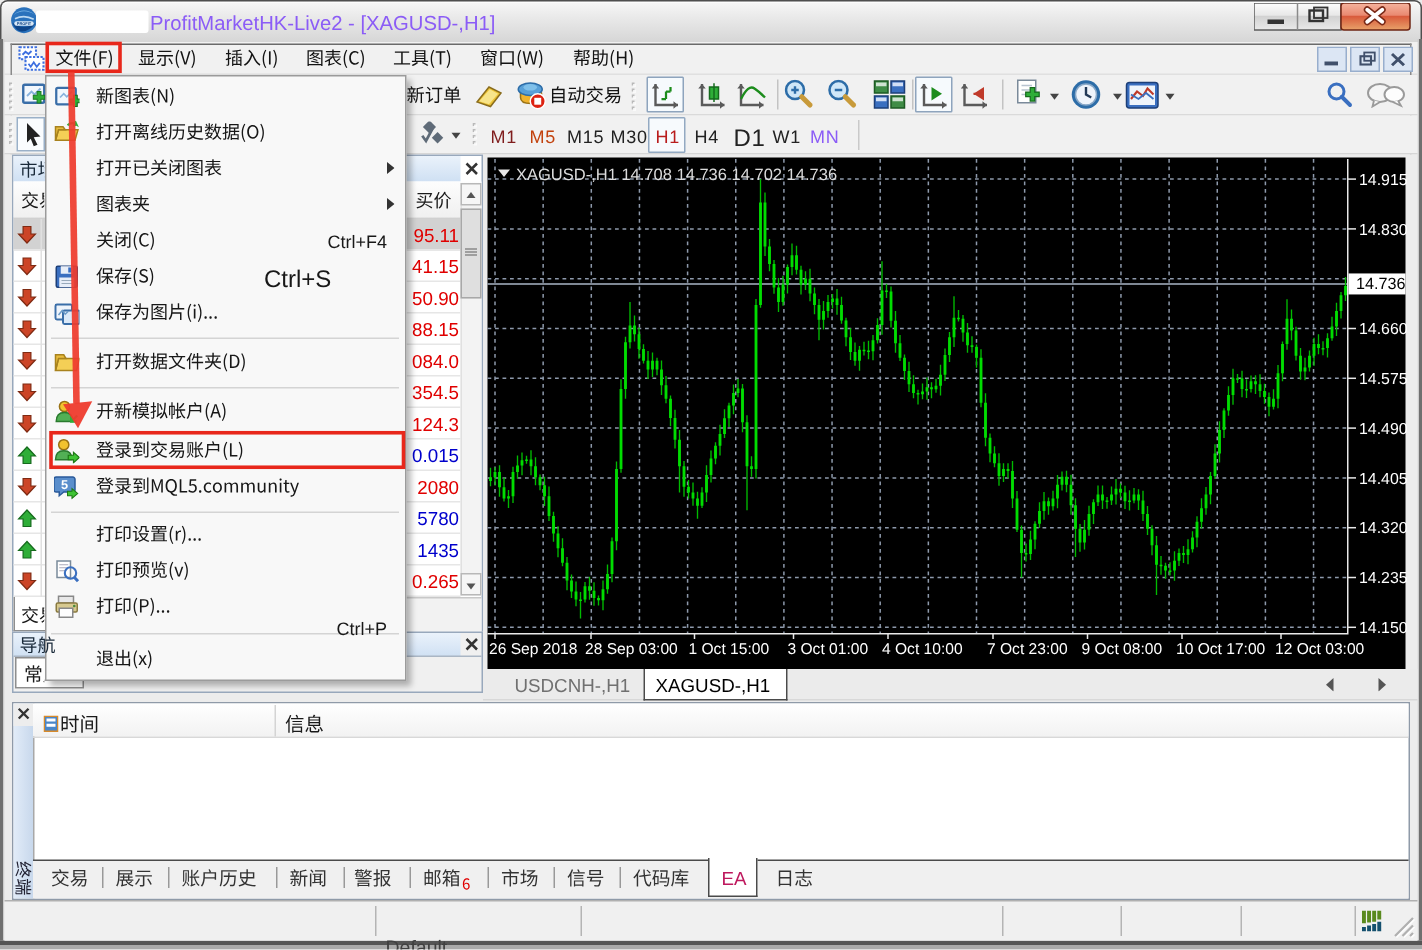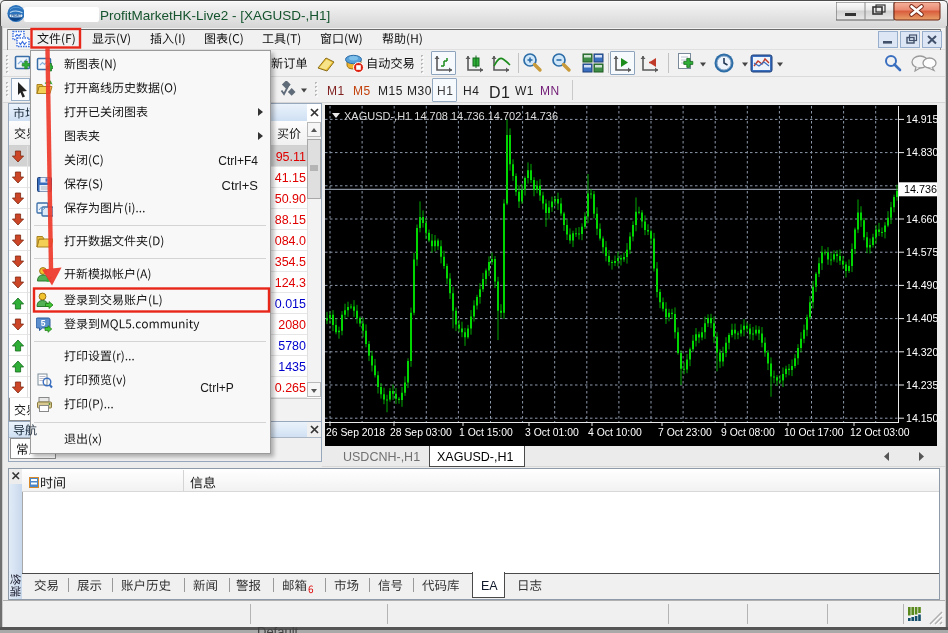--- a/index.html
+++ b/index.html
@@ -14,21 +14,21 @@
 <div style="position:absolute;left:0;top:630px;width:948px;height:3px;background:#a9a9a9"></div>
 <svg style="position:absolute;left:7px;top:4px" width="18" height="19" viewBox="0 0 18 19">
 <circle cx="9" cy="9.5" r="8.6" fill="#2a72bc"></circle>
 <path d="M2 6 Q9 1 16.5 6 Q13 3 9 3 Q5 3 2 6 Z" fill="#7db8e8"></path>
 <path d="M1.2 11 Q8 16.5 16.8 11.5 Q12 17.5 7 17 Q3 16 1.2 11 Z" fill="#0d4488"></path>
 <path d="M3 8.5 Q9 5.5 15.5 8.8" stroke="#bcd9f2" stroke-width="1.1" fill="none"></path>
 <rect x="2.5" y="10.2" width="13" height="3" rx="1.5" fill="#e8f2fb" opacity=".92"></rect>
 <text x="9" y="12.8" font-size="2.6" text-anchor="middle" fill="#0d4488" font-weight="bold">PROFIT</text>
 </svg>
 <div style="position:absolute;left:24px;top:7px;width:75px;height:15px;background:#fff;border-radius:2px"></div>
-<div style="position:absolute;left:100px;top:7.5px;width:400px;height:16px;font-size:13.5px;color:#14532d;letter-spacing:0px">ProfitMarketHK-Live2 - [XAGUSD-,H1]</div>
+<div style="position:absolute;left:100px;top:7.5px;width:400px;height:16px;font-size:13.5px;color:#8b5cf6;letter-spacing:0px">ProfitMarketHK-Live2 - [XAGUSD-,H1]</div>
 <svg style="position:absolute;left:836px;top:2px" width="105" height="19" viewBox="0 0 105 19">
 <defs>
 <linearGradient id="wb" x1="0" y1="0" x2="0" y2="1">
         <stop offset="0" stop-color="#fdfdfd"></stop>
         <stop offset=".45" stop-color="#e8e8e8"></stop>
         <stop offset=".5" stop-color="#d2d2d2"></stop>
         <stop offset="1" stop-color="#e9e9e9"></stop>
       </linearGradient>
 <linearGradient id="wbr" x1="0" y1="0" x2="0" y2="1">
         <stop offset="0" stop-color="#f6b49e"></stop>
@@ -229,25 +229,25 @@
     <rect x="0" y="9" width="2" height="2" fill="#b9b9b9"></rect>
     <rect x="1" y="10" width="2" height="2" fill="#fdfdfd" opacity=".8"></rect>
     <rect x="0" y="13" width="2" height="2" fill="#b9b9b9"></rect>
     <rect x="1" y="14" width="2" height="2" fill="#fdfdfd" opacity=".8"></rect>
   </svg>
 <div style="position:absolute;left:432px;top:78px;width:25px;height:24px;background:#f7fafd;border:1px solid #93a9c2;border-radius:1px"></div>
 <div style="position:absolute;left:327px;top:84px;width:30px;height:13px;font-size:12px;color:#7f1d1d;letter-spacing:.5px">M1</div>
 <div style="position:absolute;left:353px;top:84px;width:30px;height:13px;font-size:12px;color:#c2410c;letter-spacing:.5px">M5</div>
 <div style="position:absolute;left:378px;top:84px;width:30px;height:13px;font-size:12px;color:#222;letter-spacing:.5px">M15</div>
 <div style="position:absolute;left:407px;top:84px;width:30px;height:13px;font-size:12px;color:#222;letter-spacing:.5px">M30</div>
-<div style="position:absolute;left:437px;top:84px;width:30px;height:13px;font-size:12px;color:#404040;letter-spacing:.5px">H1</div>
+<div style="position:absolute;left:437px;top:84px;width:30px;height:13px;font-size:12px;color:#b91c1c;letter-spacing:.5px">H1</div>
 <div style="position:absolute;left:463px;top:84px;width:30px;height:13px;font-size:12px;color:#222;letter-spacing:.5px">H4</div>
 <div style="position:absolute;left:489px;top:84px;width:30px;height:13px;font-size:16px;color:#222;letter-spacing:.5px">D1</div>
 <div style="position:absolute;left:515px;top:84px;width:30px;height:13px;font-size:12px;color:#222;letter-spacing:.5px">W1</div>
-<div style="position:absolute;left:540px;top:84px;width:30px;height:13px;font-size:12px;color:#701a75;letter-spacing:.5px">MN</div>
+<div style="position:absolute;left:540px;top:84px;width:30px;height:13px;font-size:12px;color:#8b5cf6;letter-spacing:.5px">MN</div>
 <div style="position:absolute;left:572px;top:80px;width:1px;height:20px;background:#c9c9c9"></div>
 <div style="position:absolute;left:3px;top:103px;width:942px;height:524px;background:#ececec"></div>
 <div style="position:absolute;left:8px;top:103px;width:314px;height:359px;border:1px solid #98a8bc;background:#fff"></div>
 <div style="position:absolute;left:9px;top:104px;width:298px;height:17px;background:linear-gradient(#eaf2fb,#cfe0f3)"></div>
 <svg style="position:absolute;left:309px;top:107px" width="11" height="11">
     <path d="M2 2 L9 9 M9 2 L2 9" stroke="#333" stroke-width="1.7"></path>
   </svg>
 <div style="position:absolute;left:9px;top:121px;width:312px;height:25px;background:linear-gradient(#fdfdfd,#f0f0f0);border-bottom:1px solid #d0d0d0"></div>
 <div style="position:absolute;left:9px;top:146px;width:298px;height:21px;background:#d2d2d2"></div>
 <div style="position:absolute;left:9px;top:166px;width:298px;height:1px;background:#e6e6e6"></div>
@@ -413,21 +413,21 @@
 <div style="position:absolute;left:22px;top:574px;width:917px;height:25px;background:#f0f0f0"></div>
 <div style="position:absolute;left:68px;top:578px;width:1px;height:14px;background:#999"></div>
 <div style="position:absolute;left:112px;top:578px;width:1px;height:14px;background:#999"></div>
 <div style="position:absolute;left:184px;top:578px;width:1px;height:14px;background:#999"></div>
 <div style="position:absolute;left:229px;top:578px;width:1px;height:14px;background:#999"></div>
 <div style="position:absolute;left:273px;top:578px;width:1px;height:14px;background:#999"></div>
 <div style="position:absolute;left:325px;top:578px;width:1px;height:14px;background:#999"></div>
 <div style="position:absolute;left:369px;top:578px;width:1px;height:14px;background:#999"></div>
 <div style="position:absolute;left:413px;top:578px;width:1px;height:14px;background:#999"></div>
 <div style="position:absolute;left:472px;top:572px;width:33px;height:26px;background:#fff;border:1px solid #4a4a4a;border-top:none"></div>
-<div style="position:absolute;left:481px;top:579px;width:22px;height:13px;font-size:12.5px;color:#0f172a">EA</div>
+<div style="position:absolute;left:481px;top:579px;width:22px;height:13px;font-size:12.5px;color:#be185d">EA</div>
 <div style="position:absolute;left:3px;top:600px;width:942px;height:27px;background:#f0f0f0;border-top:1px solid #b0b0b0"></div>
 <div style="position:absolute;left:250px;top:604px;width:1px;height:20px;background:#b4b4b4"></div>
 <div style="position:absolute;left:387px;top:604px;width:1px;height:20px;background:#b4b4b4"></div>
 <div style="position:absolute;left:668px;top:604px;width:1px;height:20px;background:#b4b4b4"></div>
 <div style="position:absolute;left:747px;top:604px;width:1px;height:20px;background:#b4b4b4"></div>
 <div style="position:absolute;left:827px;top:604px;width:1px;height:20px;background:#b4b4b4"></div>
 <div style="position:absolute;left:903px;top:604px;width:1px;height:20px;background:#b4b4b4"></div>
 <div style="position:absolute;left:257px;top:624px;width:80px;height:15px;font-size:13px;color:#404040">Default</div>
 <svg style="position:absolute;left:908px;top:607px" width="14" height="14" viewBox="0 0 14 14">
 <rect x="0" y="0" width="2.6" height="8.5" fill="#5a8a1e"></rect>
@@ -465,21 +465,21 @@
     <path d="M1 0 L6 4 L1 8 Z" fill="#333"></path>
   </svg>
 <div style="position:absolute;left:176px;top:153.5px;width:82px;height:14px;font-size:12px;color:#181818;text-align:right">Ctrl+F4</div>
 <svg style="position:absolute;left:36px;top:175.5px" width="17" height="17" viewBox="0 0 17 17">
     <rect x="1.5" y="1.5" width="14" height="14" rx="1" fill="#3a6fc0" stroke="#1d3f78"></rect>
     <rect x="4.5" y="1.5" width="8" height="5" fill="#e8eef8"></rect>
     <rect x="9.5" y="2.3" width="2.2" height="3.4" fill="#3a6fc0"></rect>
     <rect x="3.5" y="9" width="10" height="6.5" fill="#e8eef8"></rect>
     <path d="M5 11 h7 M5 13 h7" stroke="#9ab" stroke-width=".8"></path>
   </svg>
-<div style="position:absolute;left:176px;top:177.5px;width:82px;height:14px;font-size:13px;color:#181818;text-align:right">Ctrl+S</div>
+<div style="position:absolute;left:176px;top:177.5px;width:82px;height:14px;font-size:16px;color:#181818;text-align:left">Ctrl+S</div>
 <svg style="position:absolute;left:36px;top:199.5px" width="17" height="17" viewBox="0 0 17 17">
     <rect x="1" y="3" width="11" height="10" rx="1" fill="#eef4fb" stroke="#3a6ea8" stroke-width="1.3"></rect>
     <rect x="6" y="7" width="11" height="9" rx="1" fill="#dbe9f8" stroke="#3a6ea8" stroke-width="1.3"></rect>
     <path d="M3 10 l2.5 -3 l2 2.5 l2 -2" stroke="#6a9ac8" fill="none"></path>
   </svg>
 <svg style="position:absolute;left:36px;top:232.5px" width="17" height="17" viewBox="0 0 17 17">
     <path d="M1 14 L3 6 L17 6 L15 14 Z" fill="#f4cf56" stroke="#a8821e"></path>
     <path d="M1 14 L1 3.5 L6.5 3.5 L8 6 L3 6 Z" fill="#e8bd3e" stroke="#a8821e"></path>
   </svg>
 <svg style="position:absolute;left:36px;top:265.5px" width="17" height="17" viewBox="0 0 17 17">
@@ -502,21 +502,21 @@
     <path d="M3.5 4.5 h6 M3.5 6.5 h6 M3.5 8.5 h4" stroke="#aab" stroke-width=".8"></path>
     <circle cx="11" cy="10" r="3.8" fill="none" stroke="#3a6fc0" stroke-width="1.4"></circle>
     <path d="M13.5 12.8 L16 15.5" stroke="#3a6fc0" stroke-width="2"></path>
   </svg>
 <svg style="position:absolute;left:36px;top:395.5px" width="17" height="17" viewBox="0 0 17 17">
     <rect x="3" y="1.5" width="10" height="4.5" fill="#e8e8e8" stroke="#888"></rect>
     <rect x="1.5" y="6" width="14" height="6" rx="1" fill="#d7c98f" stroke="#8a7a40"></rect>
     <rect x="3.5" y="9.5" width="9" height="6" fill="#fdfdfd" stroke="#888"></rect>
     <circle cx="13.5" cy="8" r=".9" fill="#4a8a3a"></circle>
   </svg>
-<div style="position:absolute;left:176px;top:381px;width:82px;height:14px;font-size:12px;color:#181818;text-align:center">Ctrl+P</div>
+<div style="position:absolute;left:176px;top:412px;width:82px;height:14px;font-size:12px;color:#181818;text-align:right">Ctrl+P</div>
 <svg style="position:absolute;left:0;top:0;pointer-events:none;z-index:50" width="948" height="633" viewBox="0 0 948 633">
     <defs>
       <path id="g0" d="M423 823C453 774 485 707 497 666L580 693C566 734 531 799 501 847ZM50 664V590H206C265 438 344 307 447 200C337 108 202 40 36 -7C51 -25 75 -60 83 -78C250 -24 389 48 502 146C615 46 751 -28 915 -73C928 -52 950 -20 967 -4C807 36 671 107 560 201C661 304 738 432 796 590H954V664ZM504 253C410 348 336 462 284 590H711C661 455 592 344 504 253Z"></path>
       <path id="g1" d="M317 341V268H604V-80H679V268H953V341H679V562H909V635H679V828H604V635H470C483 680 494 728 504 775L432 790C409 659 367 530 309 447C327 438 359 420 373 409C400 451 425 504 446 562H604V341ZM268 836C214 685 126 535 32 437C45 420 67 381 75 363C107 397 137 437 167 480V-78H239V597C277 667 311 741 339 815Z"></path>
       <path id="g2" d="M239 -196 295 -171C209 -29 168 141 168 311C168 480 209 649 295 792L239 818C147 668 92 507 92 311C92 114 147 -47 239 -196Z"></path>
       <path id="g3" d="M101 0H193V329H473V407H193V655H523V733H101Z"></path>
       <path id="g4" d="M99 -196C191 -47 246 114 246 311C246 507 191 668 99 818L42 792C128 649 171 480 171 311C171 141 128 -29 42 -171Z"></path>
       <path id="g5" d="M244 570H757V466H244ZM244 731H757V628H244ZM171 791V405H833V791ZM820 330C787 266 727 180 682 126L740 97C786 151 842 230 885 300ZM124 297C165 233 213 145 236 93L297 123C275 174 224 260 183 322ZM571 365V39H423V365H352V39H40V-33H960V39H643V365Z"></path>
       <path id="g6" d="M234 351C191 238 117 127 35 56C54 46 88 24 104 11C183 88 262 207 311 330ZM684 320C756 224 832 94 859 10L934 44C904 129 826 255 753 349ZM149 766V692H853V766ZM60 523V449H461V19C461 3 455 -1 437 -2C418 -3 352 -3 284 0C296 -23 308 -56 311 -79C400 -79 459 -78 494 -66C530 -53 542 -31 542 18V449H941V523Z"></path>
       <path id="g7" d="M235 0H342L575 733H481L363 336C338 250 320 180 292 94H288C261 180 242 250 217 336L98 733H1Z"></path>

